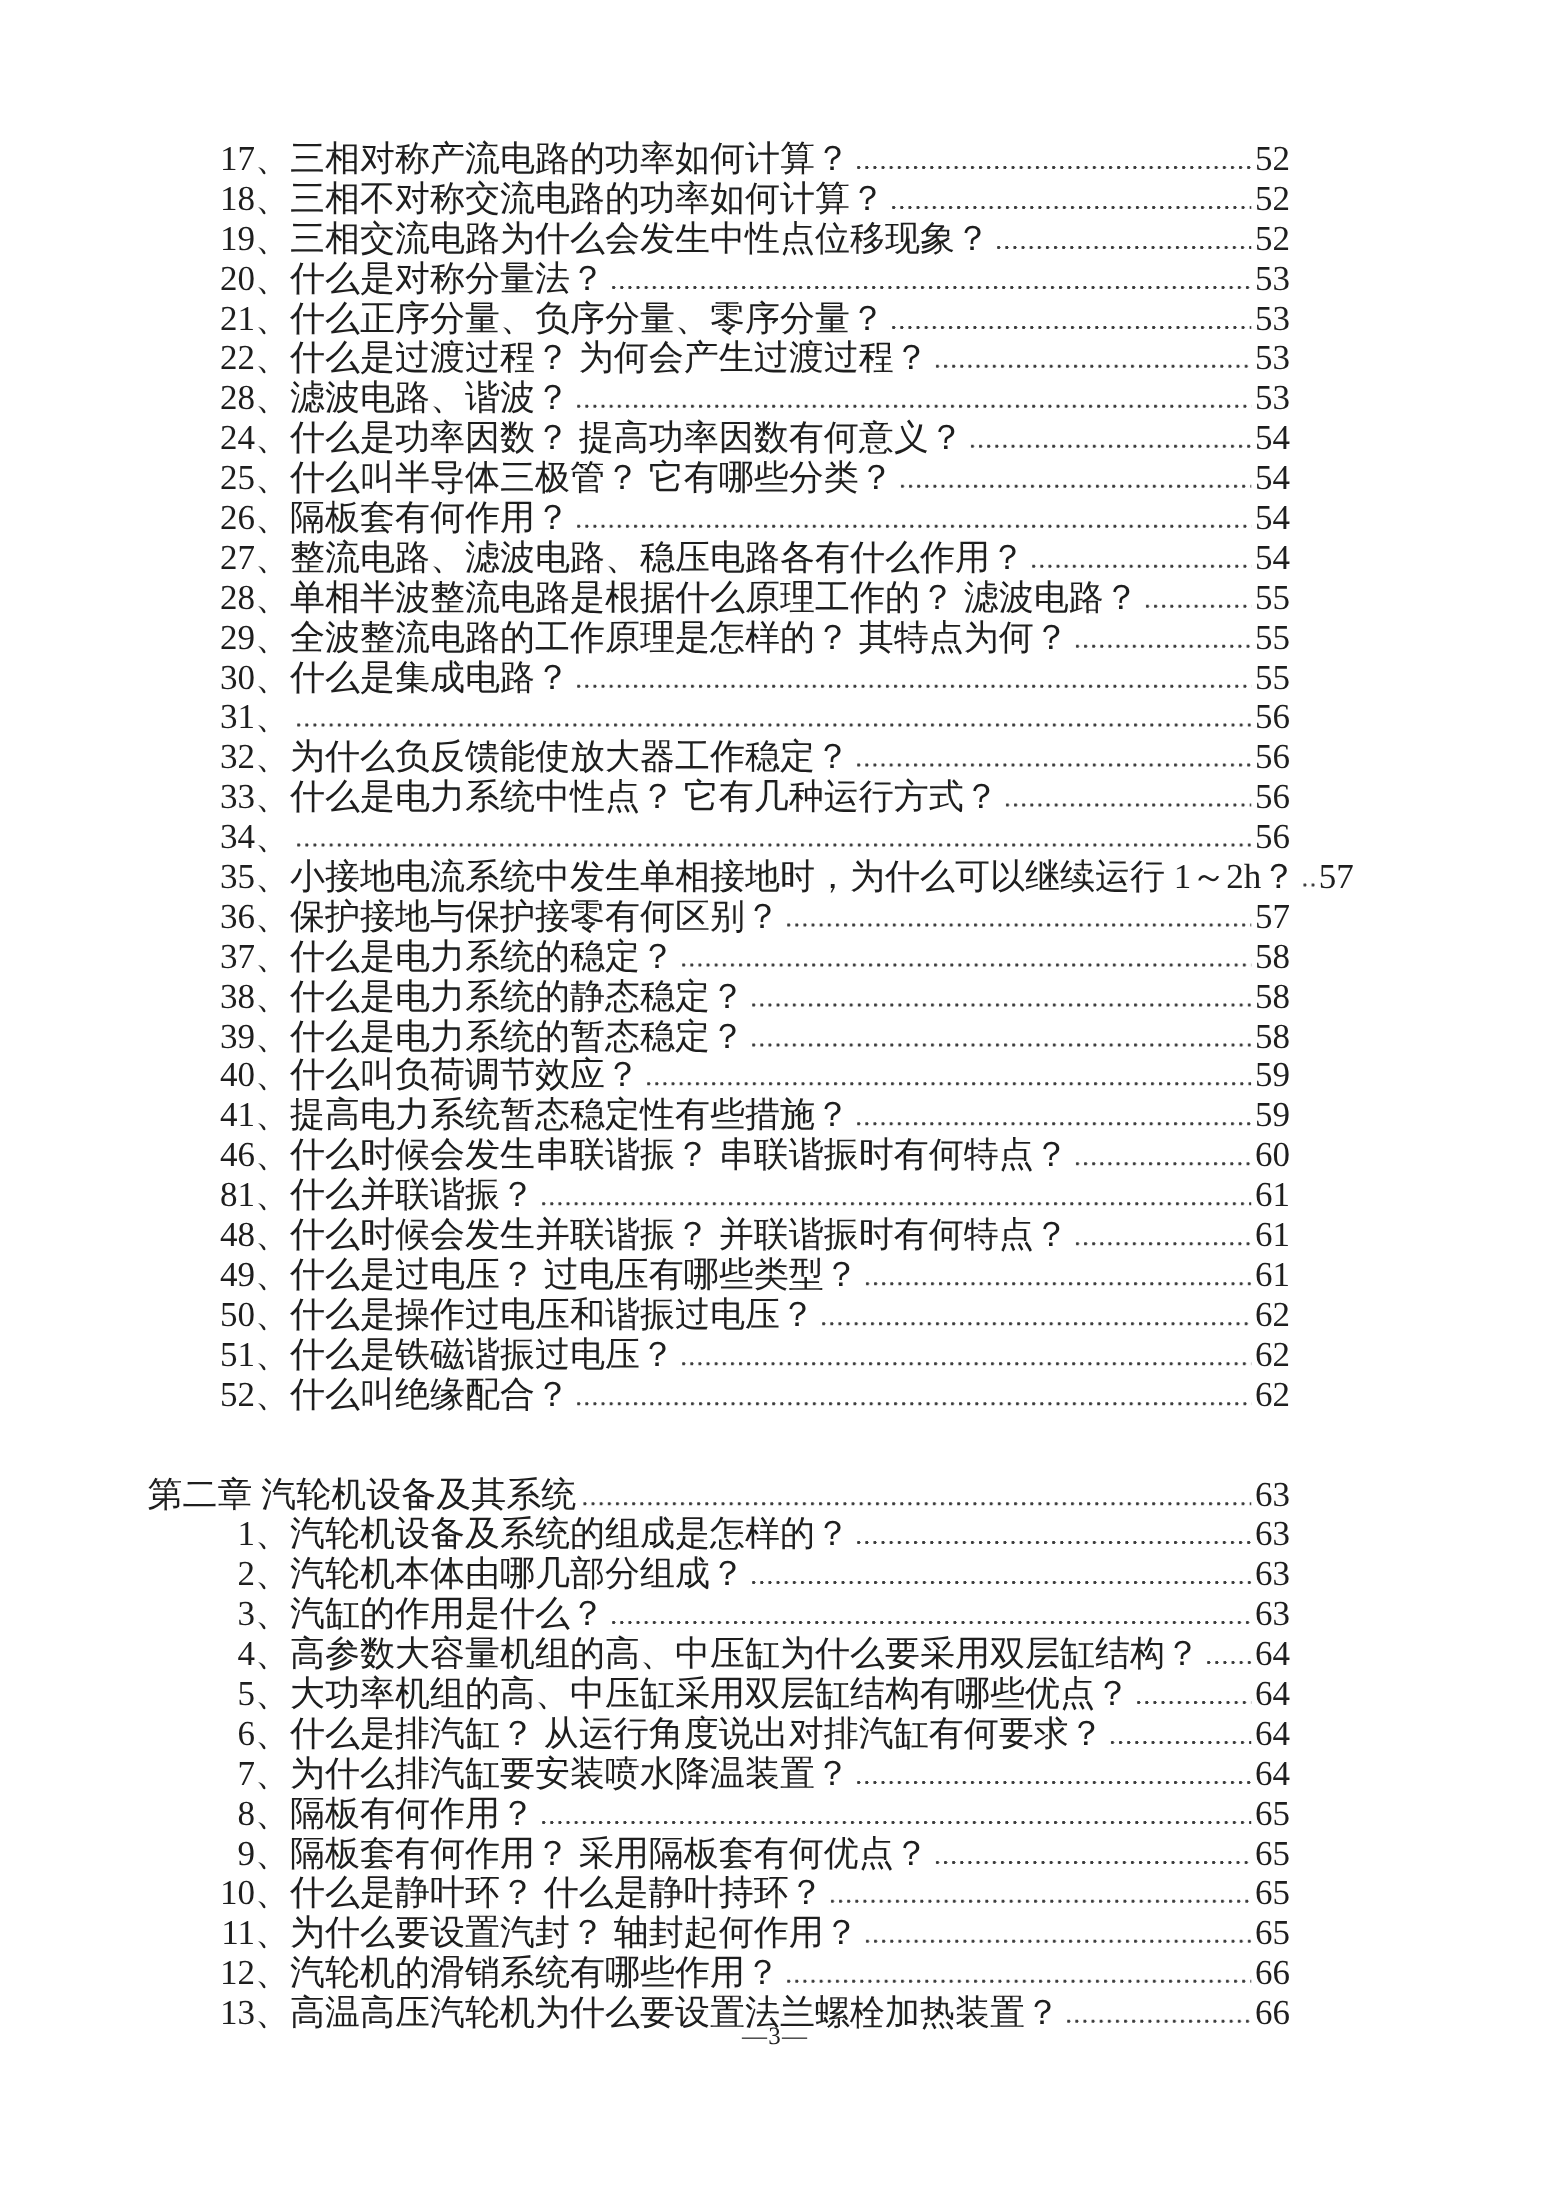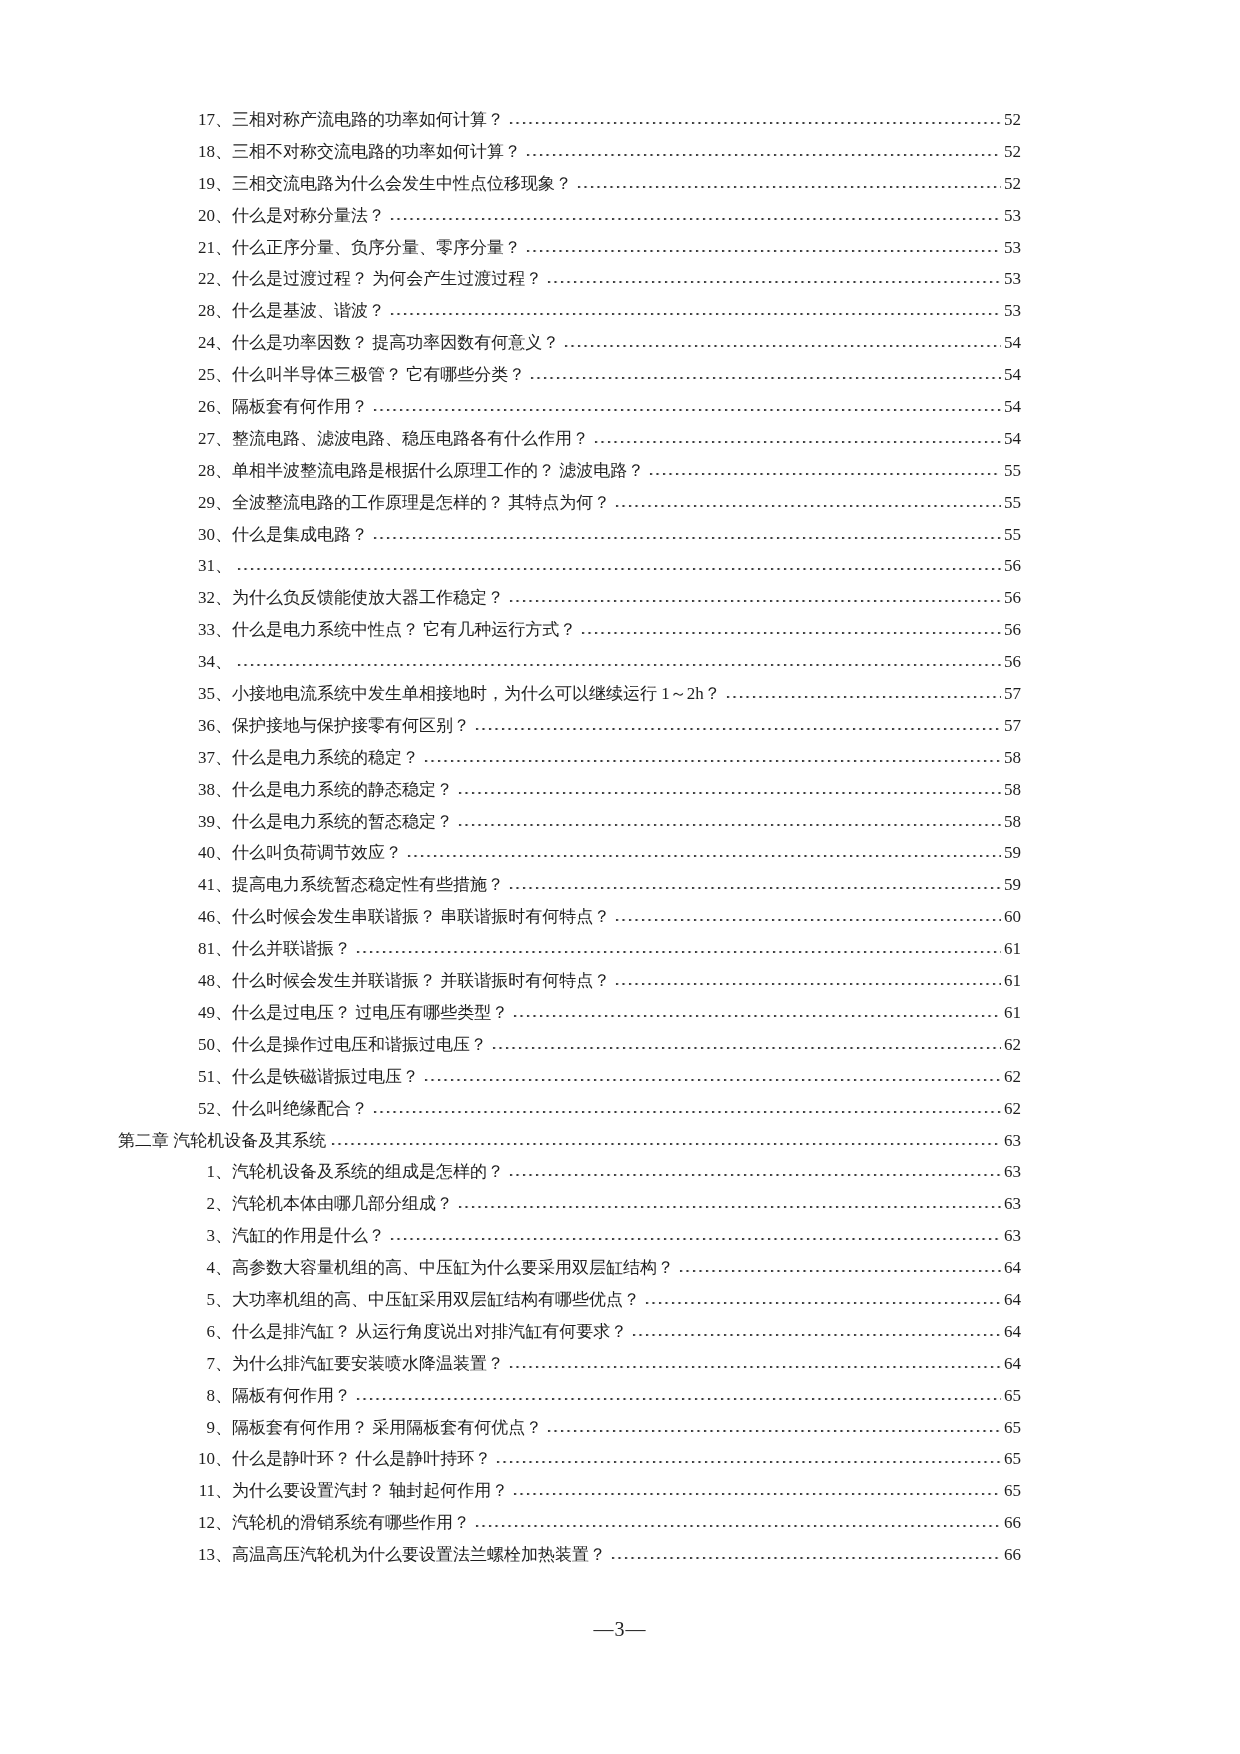--- a/index.html
+++ b/index.html
@@ -20,25 +20,25 @@
     position: absolute;
     top: 108px;
     left: 0;
     right: 0;
   }
   .row {
     display: flex;
     align-items: baseline;
     height: 31.9px;
     padding-right: 208px;
-    font-size: 17px;
+    font-size: 28px;
     white-space: pre;
   }
   .row.item { padding-left: 174px; }
-  .row.chapter { padding-left: 118px; }
+  .row.chapter { padding-left: 118px; margin-top: 48px; }
   .num {
     flex: none;
     width: 58px;
     text-align: right;
   }
   .title {
     flex: none;
   }
   .dots {
     flex: 1 1 auto;
@@ -107,21 +107,21 @@
 
   <div class="row item">
     <span class="num">22、</span>
     <span class="title">什么是过渡过程？ 为何会产生过渡过程？</span>
     <span class="dots"></span>
     <span class="pg">53</span>
   </div>
 
   <div class="row item">
     <span class="num">28、</span>
-    <span class="title">什么是基波、谐波？</span>
+    <span class="title">滤波电路、谐波？</span>
     <span class="dots"></span>
     <span class="pg">53</span>
   </div>
 
   <div class="row item">
     <span class="num">24、</span>
     <span class="title">什么是功率因数？ 提高功率因数有何意义？</span>
     <span class="dots"></span>
     <span class="pg">54</span>
   </div>

